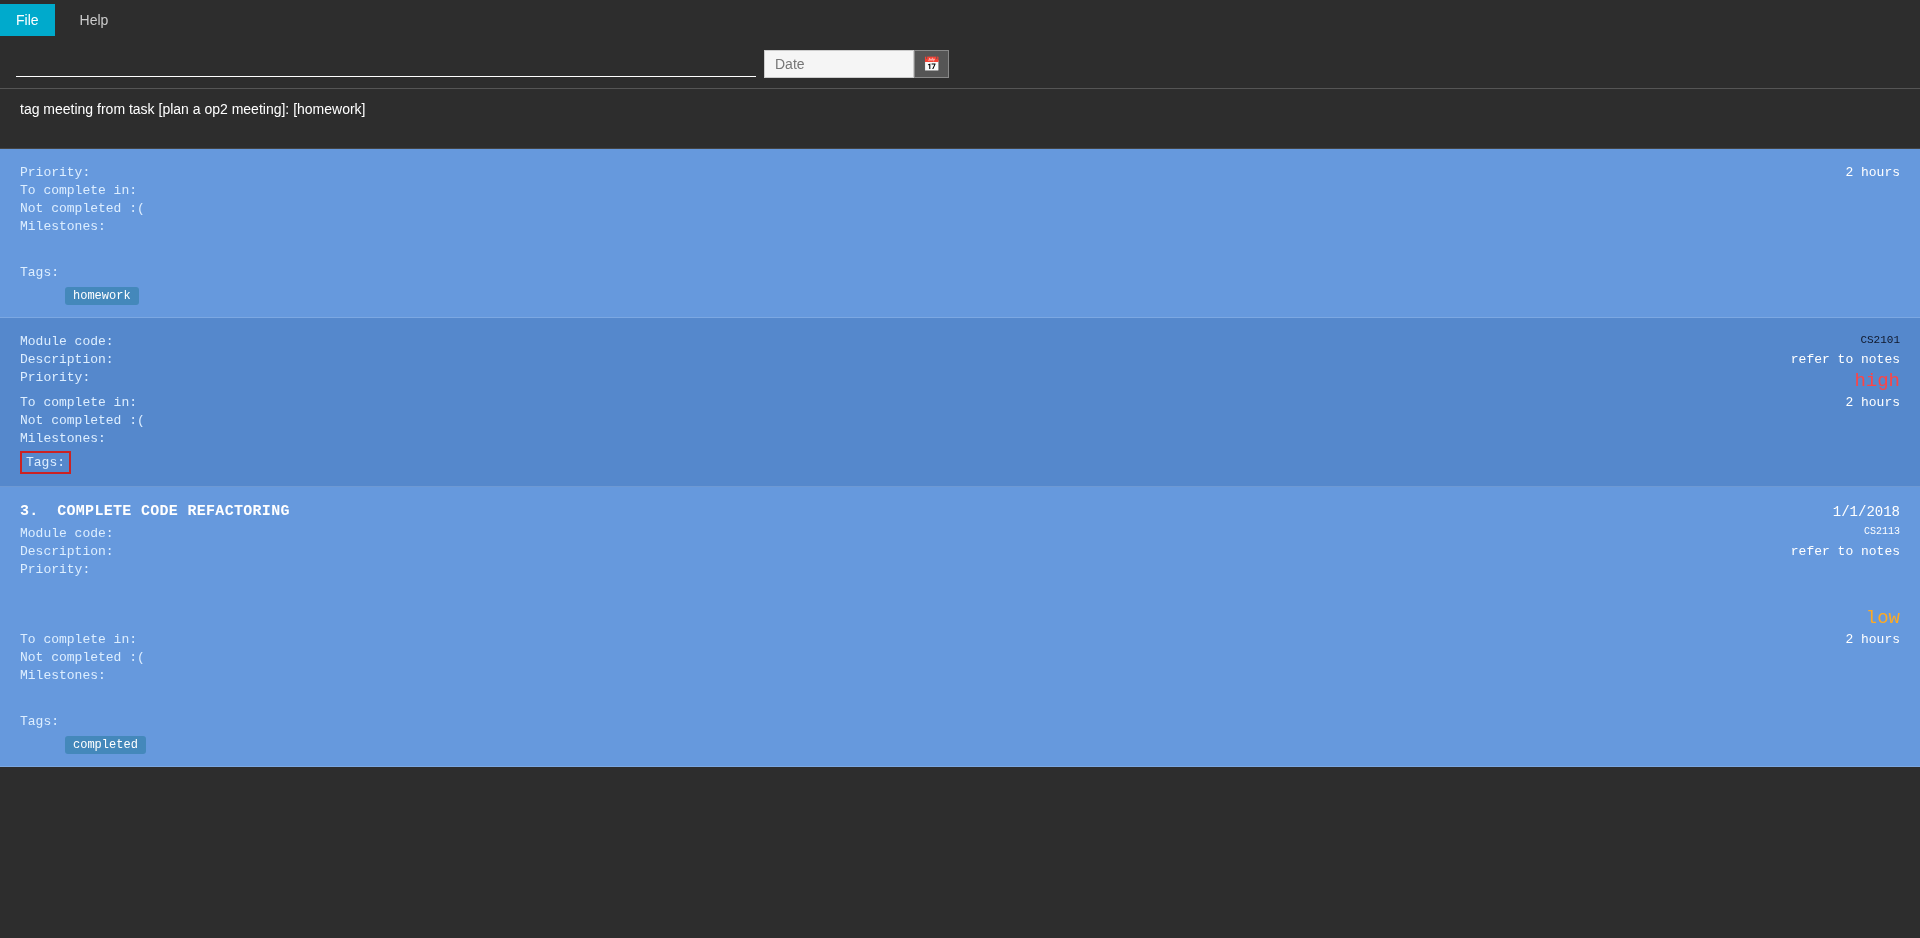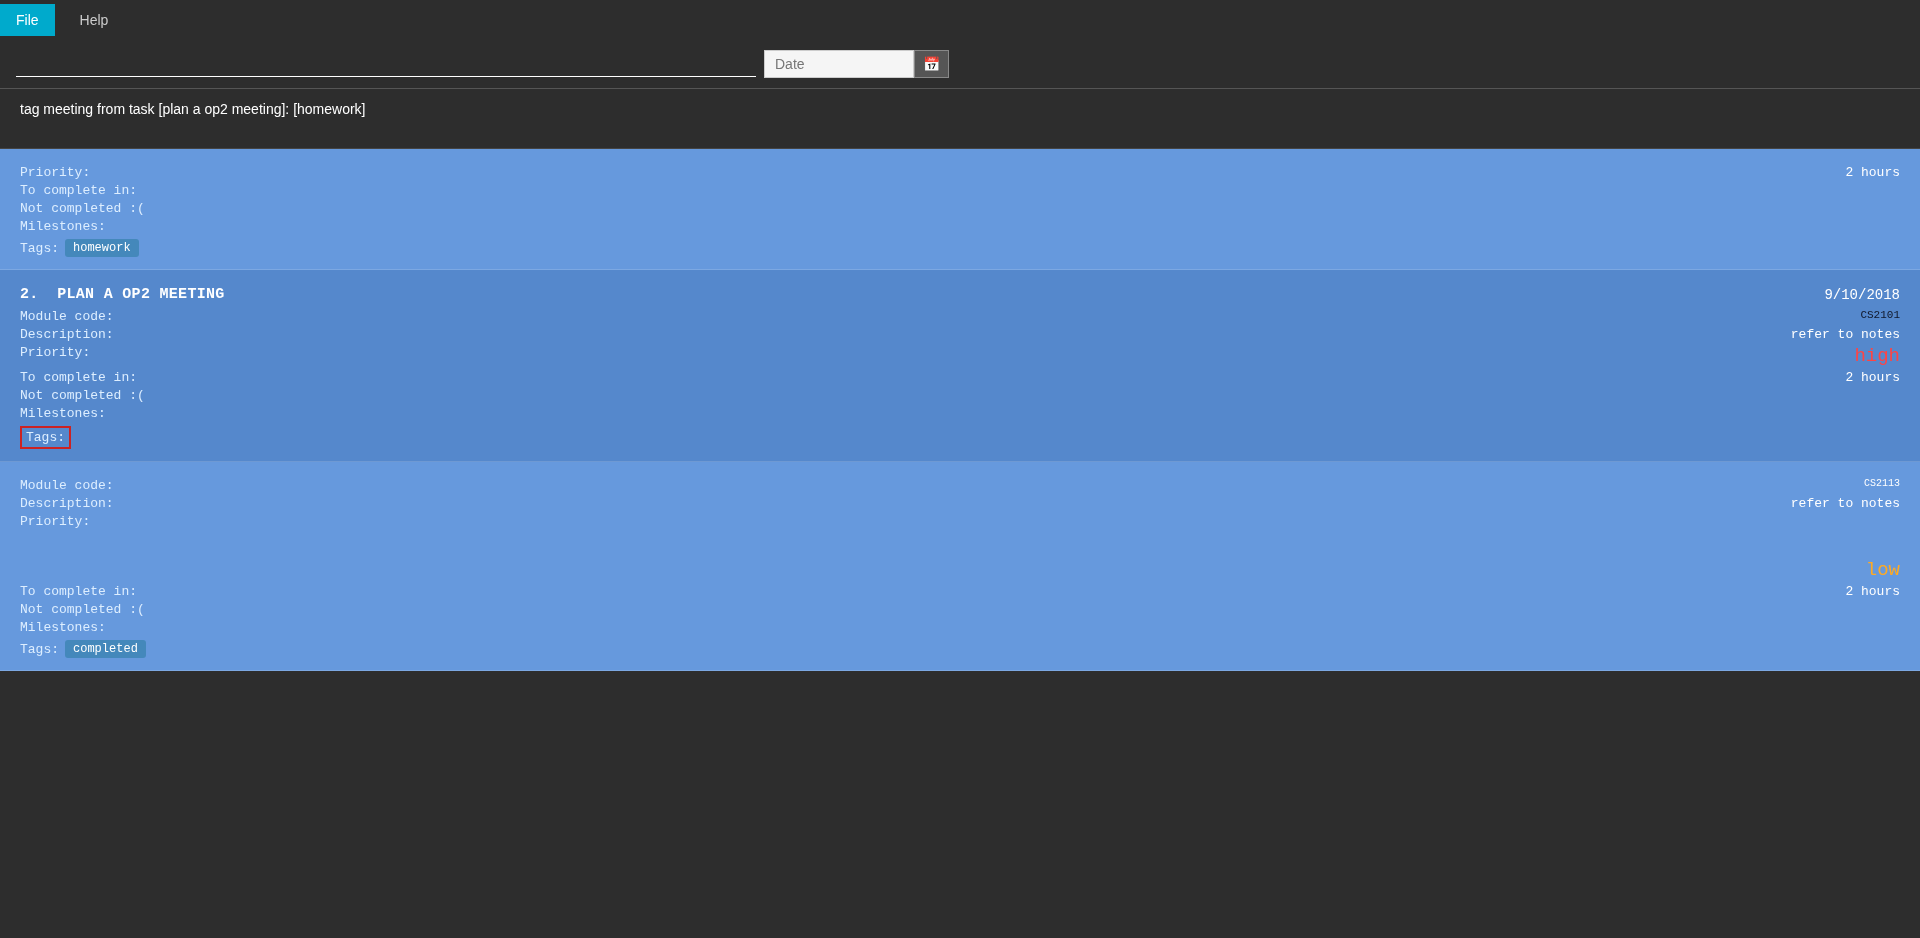--- a/index.html
+++ b/index.html
@@ -144,20 +144,21 @@
       align-items: center;
       gap: 6px;
       margin-top: 4px;
     }
     .tag-badge {
       background: #4488bb;
       color: #fff;
       font-size: 12px;
       padding: 2px 8px;
       border-radius: 3px;
+      margin-top: 48px;
     }
 
     
     .tags-row-outlined {
       display: flex;
       align-items: center;
       gap: 6px;
       margin-top: 4px;
       border: 2px solid #cc2222;
       padding: 2px 4px;
@@ -205,24 +206,20 @@
   </div>
   <div style="font-size:13px; color:#ddeeff; margin-top:3px;">To complete in:</div>
   <div style="font-size:13px; color:#ddeeff; margin-top:3px;">Not completed :(</div>
   <div style="font-size:13px; color:#ddeeff; margin-top:3px;">Milestones:</div>
   <div class="tags-row" style="margin-top:5px;">
     <span style="font-size:13px; color:#ddeeff;">Tags:</span>
     <span class="tag-badge">homework</span>
   </div>
 </div>
     <div class="task-item">
-  <div class="task-header">
-    <span class="task-title">2.&nbsp;&nbsp;PLAN A OP2 MEETING</span>
-    <span class="task-date">9/10/2018</span>
-  </div>
   <div style="display:flex; justify-content:space-between;">
     <span style="font-size:13px; color:#ddeeff;">Module code:</span>
     <span style="font-size:11px; color:#0f172a;">CS2101</span>
   </div>
   <div style="display:flex; justify-content:space-between; margin-top:3px;">
     <span style="font-size:13px; color:#ddeeff;">Description:</span>
     <span style="font-size:13px; color:#fff;">refer to notes</span>
   </div>
   <div style="display:flex; justify-content:space-between; margin-top:3px;">
     <span style="font-size:13px; color:#ddeeff;">Priority:</span>
@@ -233,20 +230,24 @@
     <span style="font-size:13px; color:#fff;">2 hours</span>
   </div>
   <div style="font-size:13px; color:#ddeeff; margin-top:3px;">Not completed :(</div>
   <div style="font-size:13px; color:#ddeeff; margin-top:3px;">Milestones:</div>
   <div class="tags-row-outlined" style="margin-top:5px;">
     <span style="font-size:13px; color:#ddeeff;">Tags:</span>
 
   </div>
 </div>
     <div class="task-item">
+  <div class="task-header">
+    <span class="task-title">3.&nbsp;&nbsp;COMPLETE CODE REFACTORING</span>
+    <span class="task-date">1/1/2018</span>
+  </div>
   <div style="display:flex; justify-content:space-between;">
     <span style="font-size:13px; color:#ddeeff;">Module code:</span>
     <span style="font-size:10px; color:#fff;">CS2113</span>
   </div>
   <div style="display:flex; justify-content:space-between; margin-top:3px;">
     <span style="font-size:13px; color:#ddeeff;">Description:</span>
     <span style="font-size:13px; color:#fff;">refer to notes</span>
   </div>
   <div style="display:flex; justify-content:space-between; margin-top:3px;">
     <span style="font-size:13px; color:#ddeeff;">Priority:</span>

